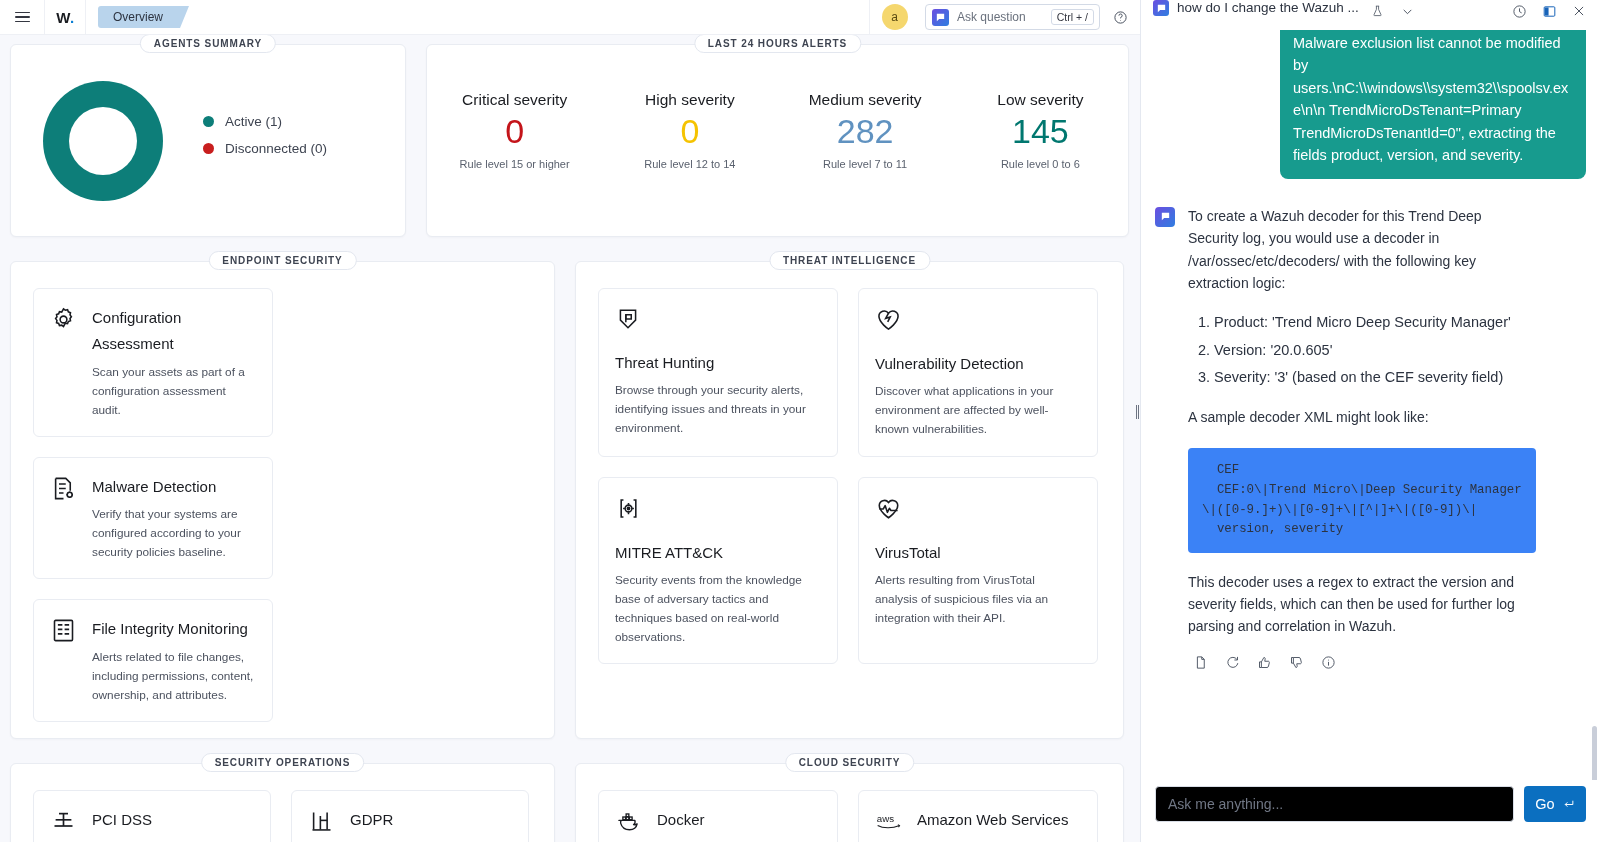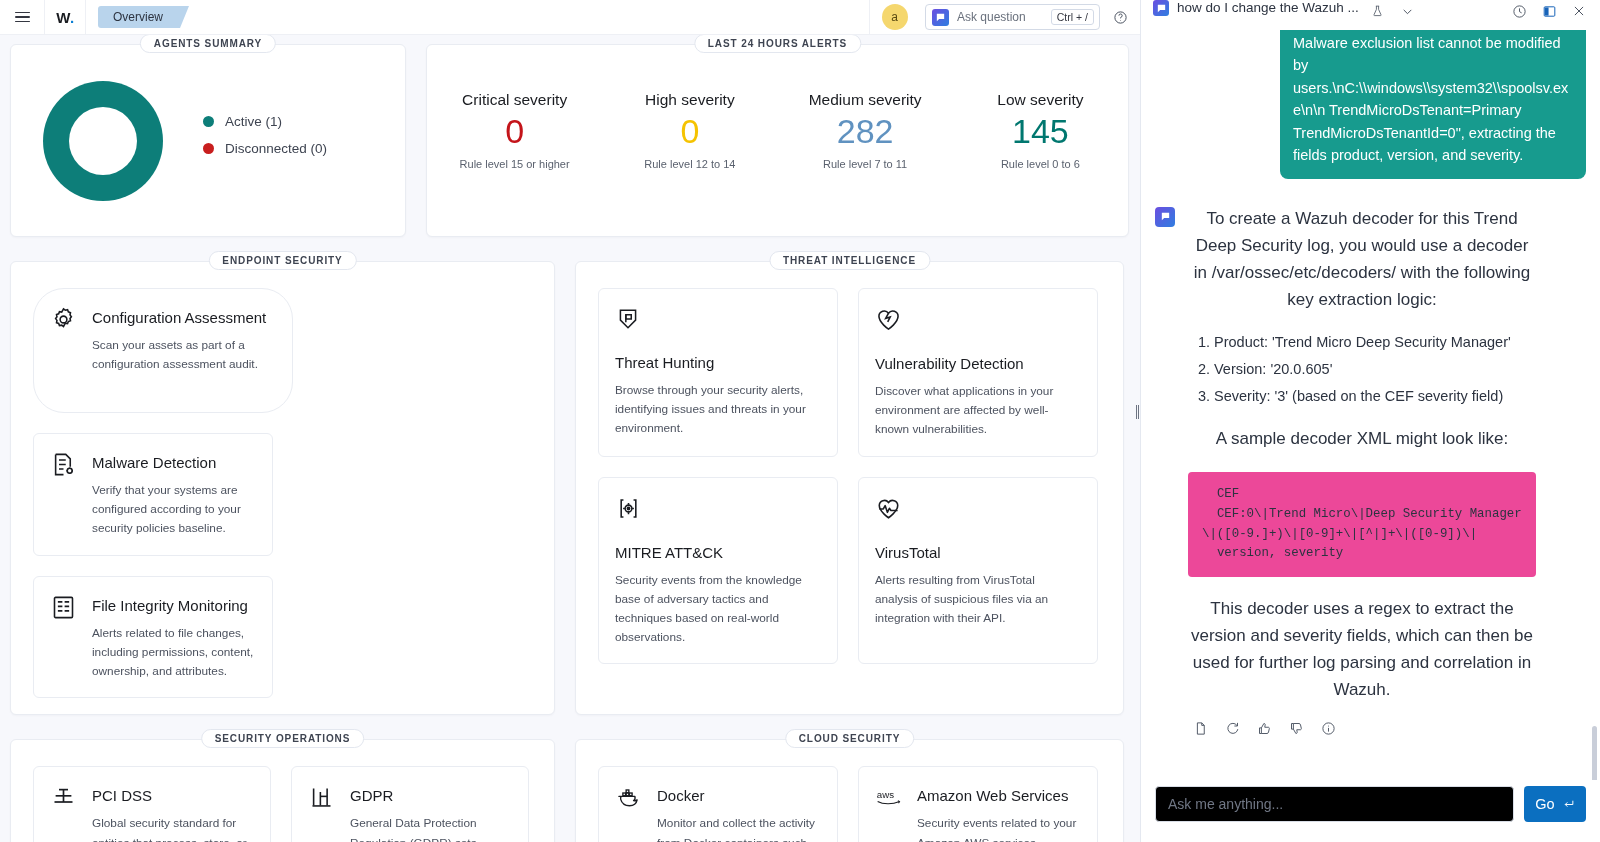--- a/index.html
+++ b/index.html
@@ -139,21 +139,21 @@
     display: flex; gap: 14px;
     cursor: pointer;
   }
   .card-icon { width: 28px; flex: none; padding-top: 1px; color: #1a1c21; }
   .card-title { font-size: 15px; color: #1a1c21; line-height: 1.75; }
   .card-desc { font-size: 11.8px; color: #4c525f; line-height: 1.62; margin-top: 5px; }
 
   .cat-left { width: 545px; }
   .cat-right { width: 549px; }
   .sec-row { margin-top: 24px; }
-  .es-card { width: 260px; min-height: 125px; border-radius: 31px; }
+  .es-card { width: 240px; min-height: 125px; }
   .es-card-wide { width: 240px; }
   .ti-card { width: 240px; flex-direction: column; }
   .so-card { width: 238px; }
   .cs-card { width: 240px; }
 
   
   .chat-pane {
     width: 460px; height: 842px; background: #fff;
     display: flex; flex-direction: column;
     border-left: 1px solid #e4e8f0;
@@ -183,25 +183,25 @@
     font-size: 14.5px; line-height: 1.55;
     width: 306px; margin-left: auto;
     word-break: break-word;
     margin-top: -8px;
   }
   .msg-assist { display: flex; gap: 13px; margin-top: 26px; }
   .assist-avatar { width: 20px; height: 20px; border-radius: 4px; flex: none; margin-top: 2px;
     background: linear-gradient(135deg,#6b4ee0 0%,#2f7ee0 100%);
     display:flex; align-items:center; justify-content:center; }
   .assist-bubble { background: #fff; border-radius: 8px; width: 348px; }
-  .assist-p { font-size: 17px; line-height: 1.6; color: #2c3340; text-align: center; }
+  .assist-p { font-size: 14px; line-height: 1.6; color: #2c3340; }
   .assist-ol { margin: 17px 0 0 0; padding-left: 26px; }
   .assist-ol li { font-size: 14.5px; line-height: 1.6; color: #2c3340; margin-bottom: 4px; }
   .code-block {
-    background: #ec4899; border-radius: 4px;
+    background: #3b82f6; border-radius: 4px;
     margin-top: 20px; padding: 13px 14px;
     font-family: "Liberation Mono", monospace;
     font-size: 12.4px; line-height: 1.58; color: #2c3340;
     white-space: pre-wrap; word-break: break-all;
   }
   .assist-foot { margin-top: 18px; }
   .msg-actions { display: flex; gap: 14px; margin-top: 16px; padding-left: 3px; color: #4a5260; }
   .act { width: 18px; height: 18px; cursor: pointer; display: flex; align-items: center; justify-content: center; }
 
   .chat-input-bar {

